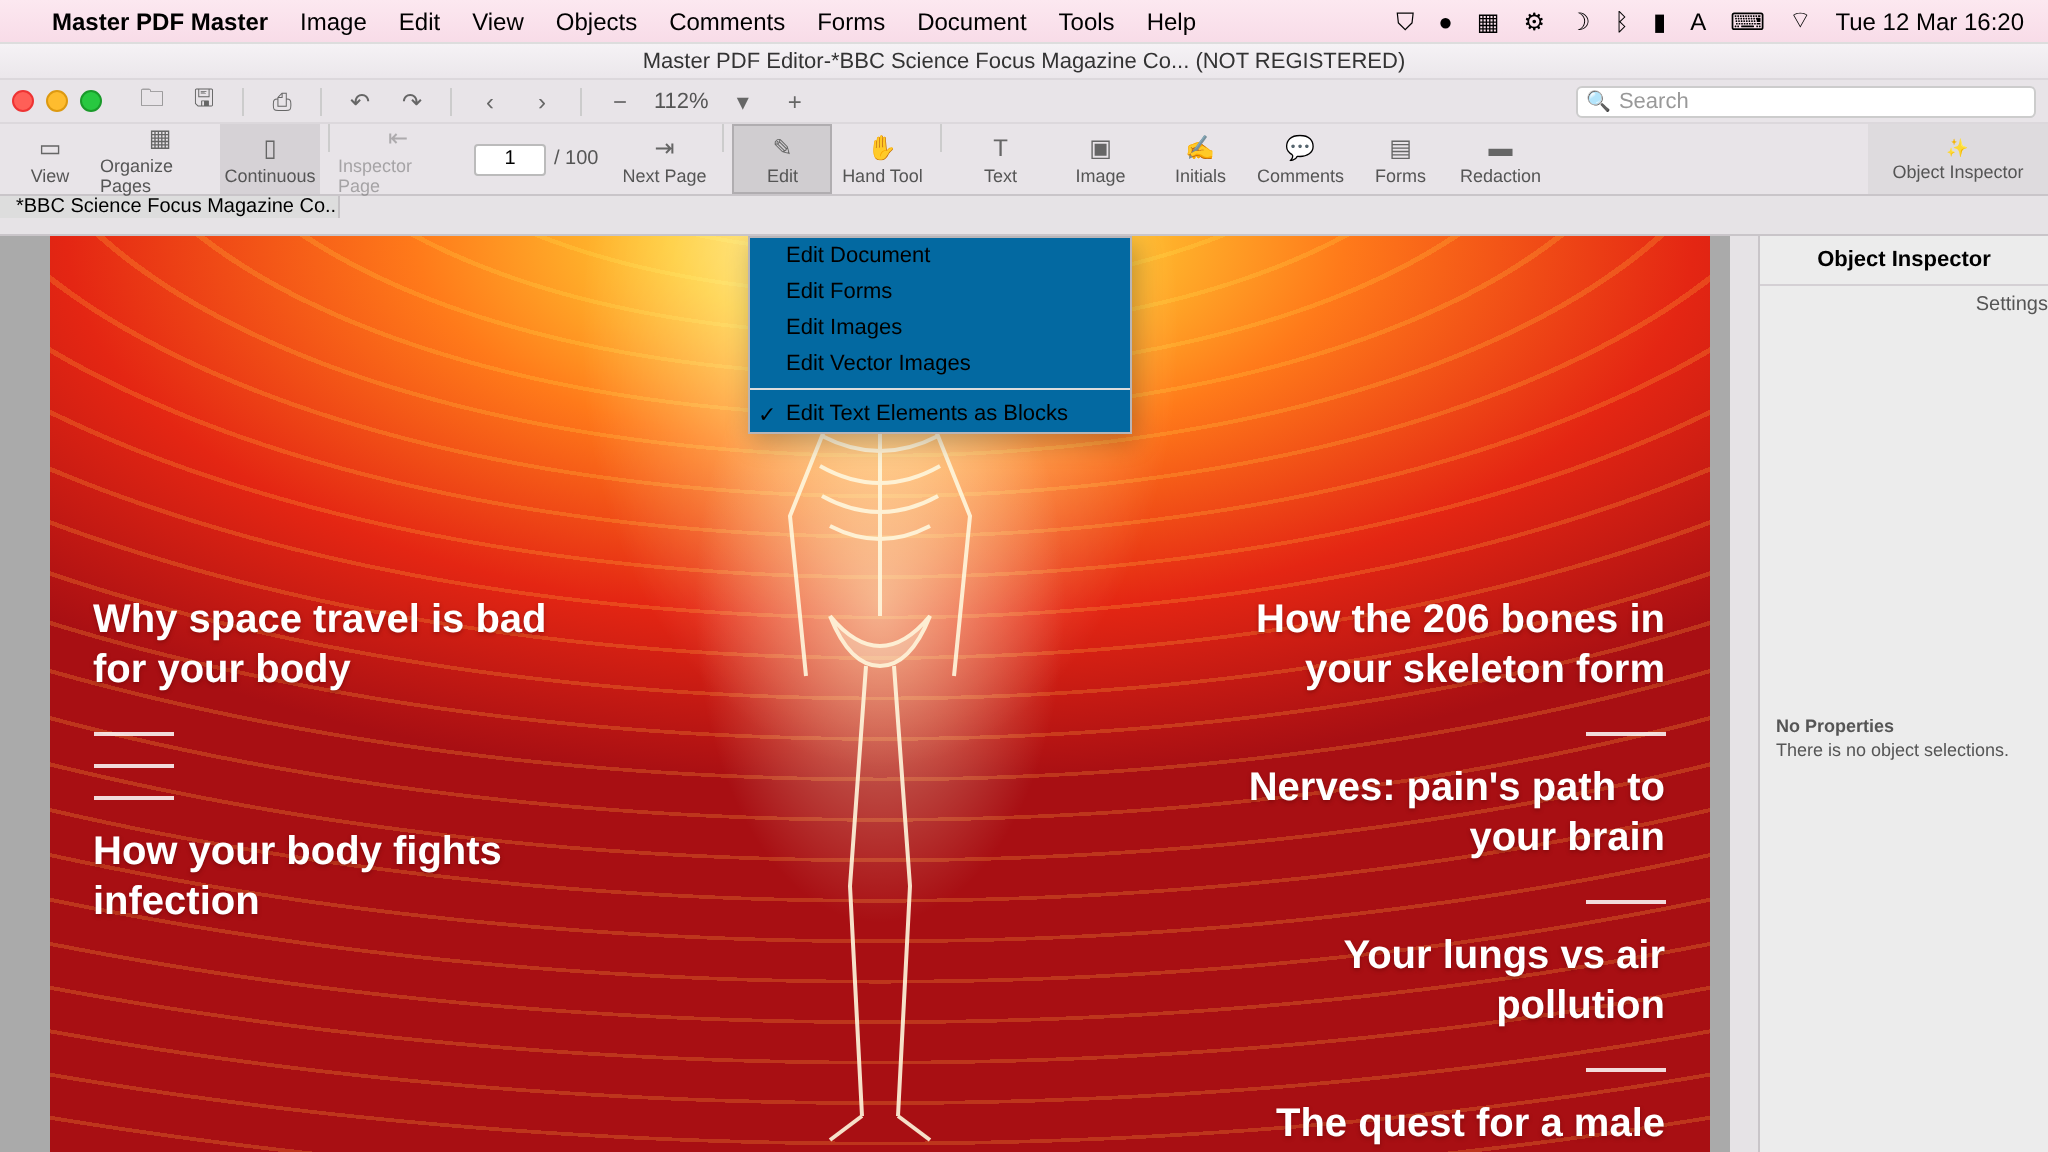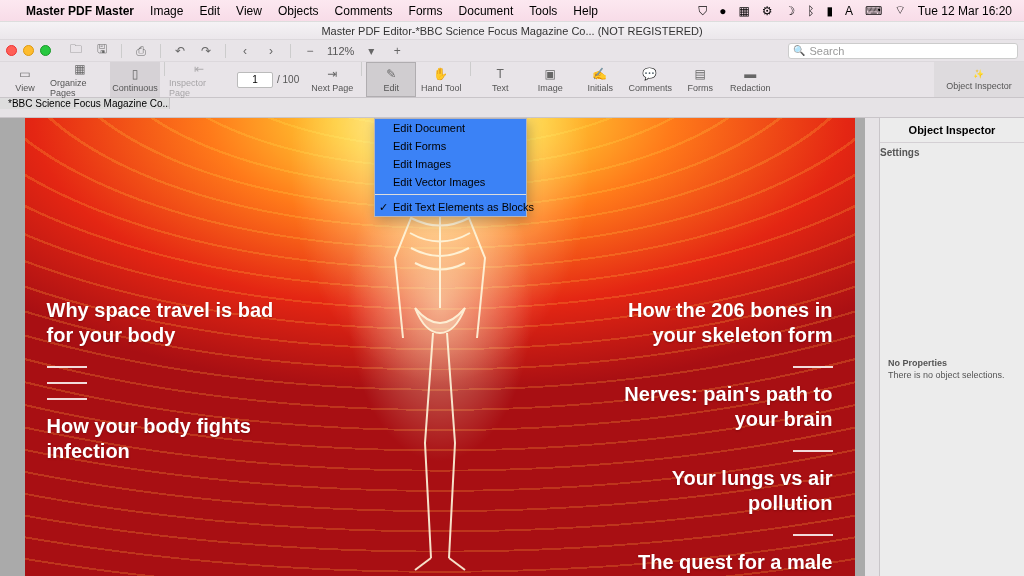--- a/index.html
+++ b/index.html
@@ -61,25 +61,25 @@
 .hl-block { margin-bottom: 18px; }
 .hl-rule { width: 40px; height: 2px; background: #fff; margin: 14px 0; opacity:0.85;}
 .headline-right .hl-rule { margin-left:auto; }
 
 
 .skel-svg { position:absolute; left:50%; top: -10px; transform:translateX(-50%); }
 
 
 .inspector-panel { width: 145px; background:#ececec; border-left:1px solid #c9c5c9; display:flex; flex-direction:column; }
 .inspector-panel .panel-title { font-size:11px; font-weight:600; text-align:center; padding: 6px 0; border-bottom:1px solid #d4d0d4;}
-.inspector-panel .panel-sub { font-size:10px; text-align:left; padding:4px 0; color:#555;font-weight:bold;}
+.inspector-panel .panel-sub { font-size:10px; text-align:right; padding:4px 0; color:#555;}
 .inspector-panel .panel-empty { flex:1; display:flex; flex-direction:column; align-items:flex-start; justify-content:center; font-size:9px; color:#555; text-align:center; padding:0 8px; gap:2px;}
 
 
-.dropdown-menu { position:absolute; top: 0; left: 0; width: 153px; background:#3b82f6; border:1px solid #b8b5b8; box-shadow: 2px 4px 12px rgba(0,0,0,0.25); font-size:11px; z-index: 50; }
+.dropdown-menu { position:absolute; top: 0; left: 0; width: 192px; background:#0369a1; border:1px solid #b8b5b8; box-shadow: 2px 4px 12px rgba(0,0,0,0.25); font-size:11px; z-index: 50; }
 .dropdown-menu .dd-item { padding: 3px 10px 3px 18px; cursor:default; position:relative; white-space:nowrap;}
 .dropdown-menu .dd-item.highlight { background:#2a6fe8; color:#fff; }
 .dropdown-menu .dd-sep { height:1px; background:#ddd; margin:3px 0;}
 .dropdown-menu .dd-item .check { position:absolute; left:4px; }
 
 .canvas-scroll { position:absolute; right:0; top:0; width:14px; height:100%; background:#e6e3e6; }
 
 </style>
 </head>
 <body>

